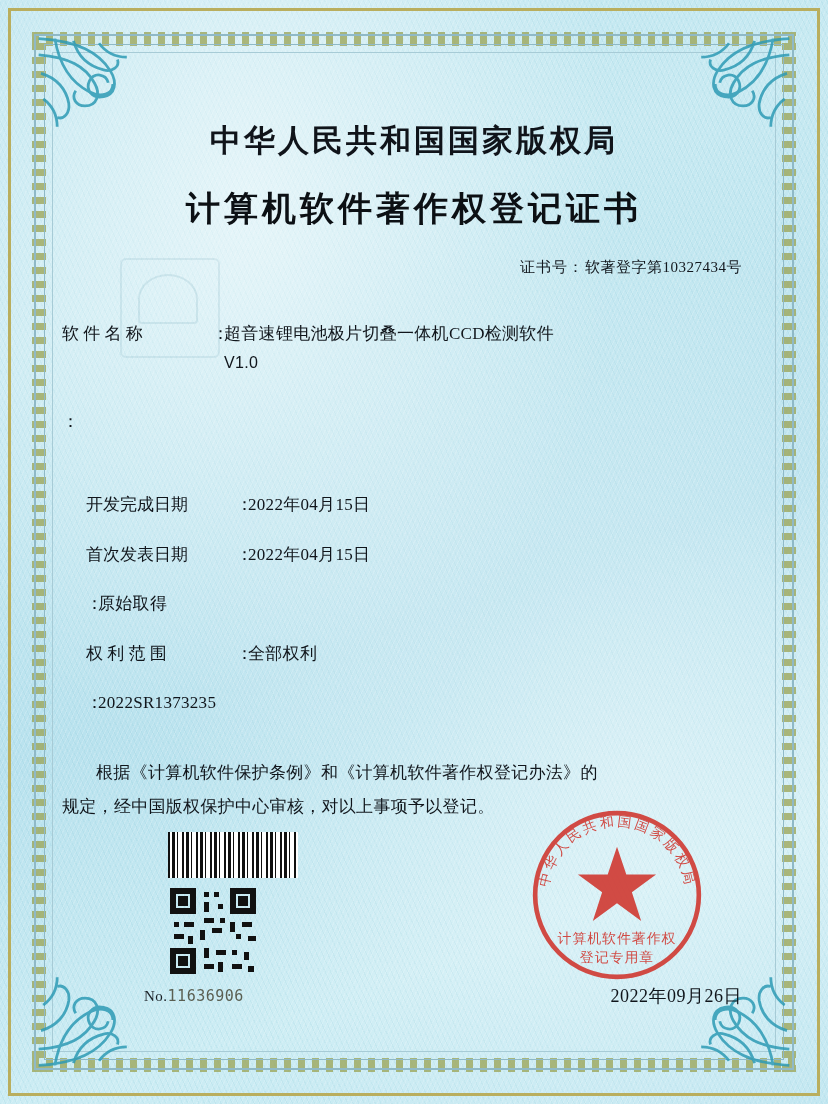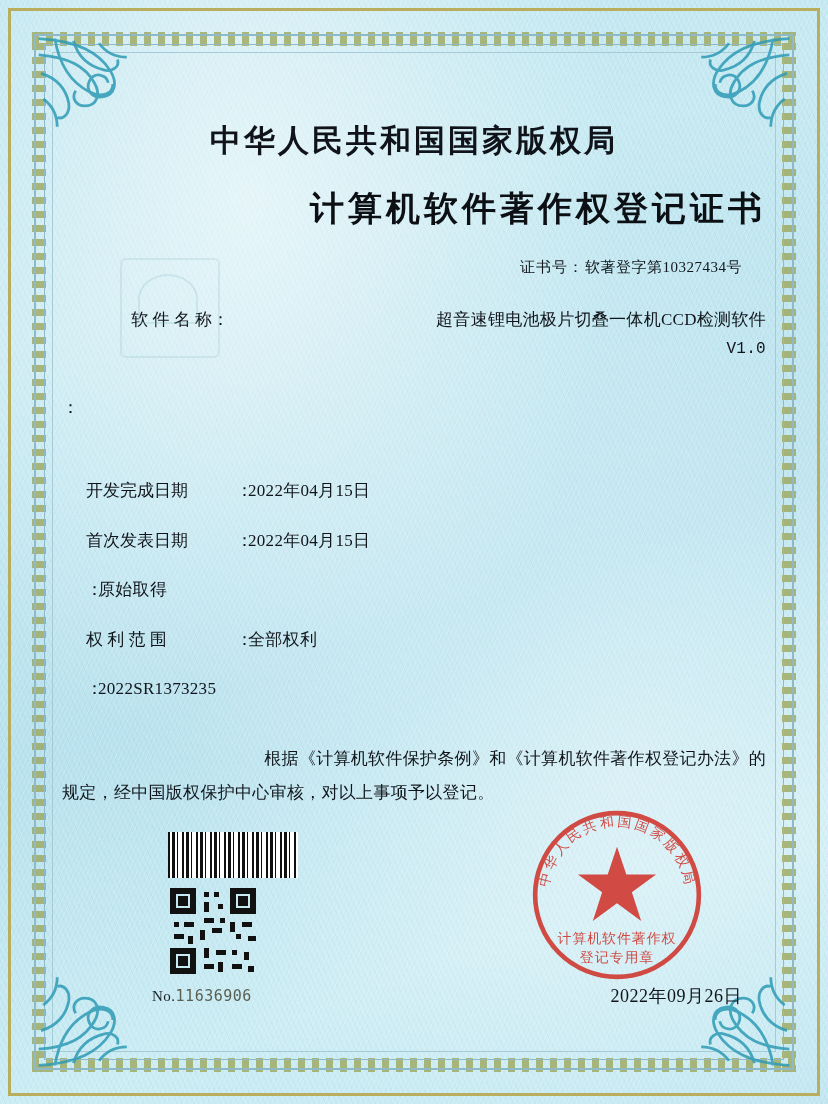--- a/index.html
+++ b/index.html
@@ -61,21 +61,21 @@
   .title-cn{
     text-align:center;
     font-size:31px;
     letter-spacing:3px;
     color:#10141a;
     font-weight:700;
     margin-top:58px;
     font-family:"DejaVu Serif","Liberation Serif",serif;
   }
   .title-main{
-    text-align:right;
+    text-align:center;
     font-size:34px;
     letter-spacing:4px;
     color:#0c1014;
     font-weight:700;
     margin-top:24px;
     font-family:"DejaVu Serif","Liberation Serif",serif;
   }
   .certno{
     text-align:right;
     margin-top:26px;
@@ -98,46 +98,46 @@
     width:150px;
     flex:0 0 150px;
     letter-spacing:0px;
     white-space:nowrap;
   }
   .field .colon{width:12px;flex:0 0 12px;}
   .field .value{
     flex:1;
     letter-spacing:.3px;
   }
-  .field .value .line2{display:block;font-family:Liberation Mono, monospace;font-size:16px;margin-top:4px;}
-
-  .block1{margin-top:30px;text-align:right;}
+  .field .value .line2{display:block;font-family:Liberation Sans, sans-serif;font-size:16px;margin-top:4px;}
+
+  .block1{margin-top:44px;}
   .block2{margin-top:58px;margin-left:24px;}
 
   .para{
     margin-top:40px;
     font-size:17px;
     line-height:2.0;
     color:#10151b;
     letter-spacing:.3px;
   }
-  .para .indent{display:block;text-indent:34px;text-align:right;}
+  .para .indent{display:block;text-indent:34px;}
 
   
   .barcode{
     position:absolute;left:106px;top:770px;width:130px;height:46px;
     background:
       repeating-linear-gradient(90deg,#101010 0 2px, #fff 2px 4px, #101010 4px 7px, #fff 7px 9px, #101010 9px 10px, #fff 10px 14px);
   }
   .qr{
     position:absolute;left:108px;top:826px;width:86px;height:86px;
   }
   .qr-cell{position:absolute;background:#111;}
   .serial{
-    position:absolute;left:90px;top:925px;
+    position:absolute;left:82px;top:925px;
     font-size:15px;color:#1a2026;
     font-family:"DejaVu Sans Mono","Liberation Mono",monospace;
     letter-spacing:.5px;
   }
   .serial .nolabel{font-family:"Liberation Serif",serif;}
   .serial .num{color:#5a5f52;}
 
   .issue-date{
     position:absolute;right:24px;top:922px;
     font-size:18px;color:#10151b;letter-spacing:.5px;

